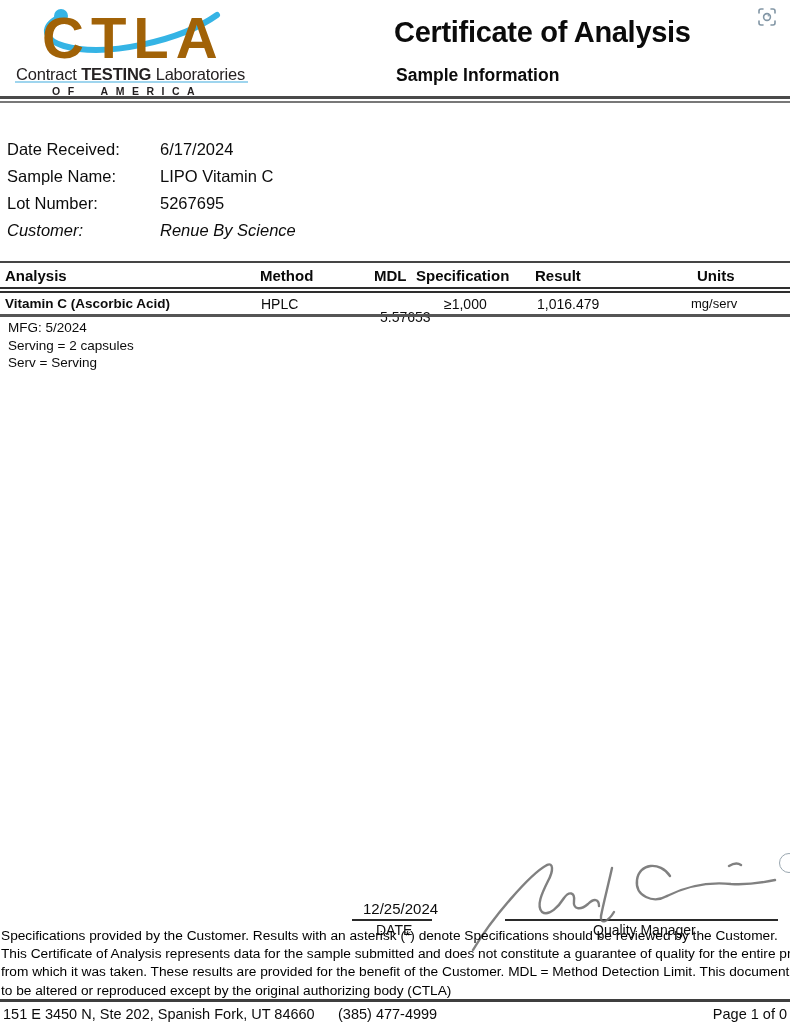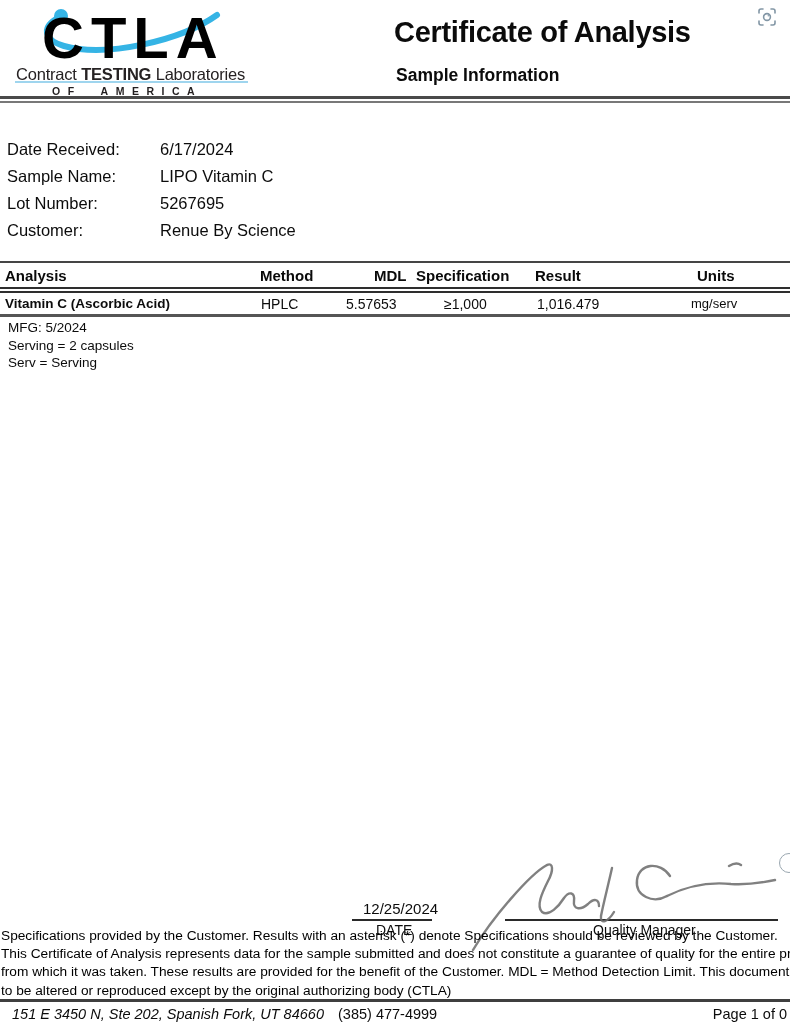--- a/index.html
+++ b/index.html
@@ -8,21 +8,21 @@
     background:#ffffff; overflow:hidden;
     font-family:"Liberation Sans", sans-serif; color:#0d0d0d;
   }
   .abs { position:absolute; }
 
   
   .logo-wrap { left:12px; top:2px; width:240px; height:96px; }
   .logo-swoosh { position:absolute; left:0; top:0; }
   .logo-acronym {
     position:absolute; left:30px; top:2px;
-    font-size:58px; font-weight:bold; letter-spacing:7px; color:#000000;
+    font-size:58px; font-weight:bold; letter-spacing:7px; color:#a16207;
   }
   .logo-subtitle {
     position:absolute; left:4px; top:63px; width:236px;
     font-size:16.5px; color:#262223; letter-spacing:-0.2px; white-space:nowrap;
   }
   .logo-subtitle b { font-weight:bold; }
   .logo-rule { position:absolute; left:3px; top:79px; width:233px; height:2px; background:#9fd5ee; }
   .logo-tagline {
     position:absolute; left:40px; top:83px; font-size:10.5px; font-weight:bold;
     letter-spacing:7.5px; word-spacing:9px; color:#231f20;
@@ -30,39 +30,39 @@
   .doc-title { left:394px; top:16px; font-size:29px; font-weight:bold; color:#0b0b0b; letter-spacing:-0.3px; }
   .doc-subtitle { left:396px; top:65px; font-size:17.5px; font-weight:bold; color:#0b0b0b; }
   .focus-icon { left:757px; top:7px; width:20px; height:20px; cursor:pointer; }
 
   .rule-double-header { left:0; top:96px; width:790px; height:2px;
     border-top:3px solid #4a4a4a; border-bottom:2px solid #787878; }
 
   
   .info-row { left:7px; width:520px; height:22px; font-size:16.5px; color:#0c0c0c; }
   .info-row .val { position:absolute; left:153px; top:0; }
-  .r0 { top:113px; } .r1 { top:140px; } .r2 { top:167px; } .r3 { top:194px; } .r4 { top:221px; }
+  .r0 { top:113px; } .r1 { top:140px; } .r2 { top:167px; } .r3 { top:194px; } .r4 { top:221px;font-style:italic; }
 
   
   .tbl-rule-top { left:0; top:261px; width:790px; height:2px; background:#454545; }
   .tbl-head { top:267px; font-size:15px; font-weight:bold; color:#0a0a0a; }
   .tbl-rule-mid { left:0; top:287px; width:790px; height:2px;
     border-top:2.5px solid #2e2e2e; border-bottom:2px solid #2e2e2e; }
   .tbl-cell { top:296px; font-size:14px; color:#0c0c0c; }
   .tbl-rule-bot { left:0; top:314px; width:790px; height:2.5px; background:#555; }
 
   .c-analysis { left:5px; }
   .c-method   { left:260px; }
   .c-mdl      { left:374px; }
   .c-spec     { left:416px; }
   .c-result   { left:535px; }
   .c-units    { left:697px; }
   .v-analysis { left:5px; font-weight:bold; font-size:13.5px; }
   .v-method   { left:261px; }
-  .v-mdl      { left:346px; }
+  .v-mdl      { left:380px;margin-top:13px; }
   .v-spec     { left:444px; }
   .v-result   { left:537px; }
   .v-units    { left:691px; font-size:13px; }
 
   .note-line { left:8px; font-size:13.5px; color:#0c0c0c; }
   .n0 { top:320px; } .n1 { top:338px; } .n2 { top:355px; }
 
   
   .sig-date-value { left:363px; top:900px; font-size:15px; color:#0c0c0c; }
   .sig-date-line  { left:352px; top:919px; width:80px;  height:1.6px; background:#2a2a2a; }
@@ -72,21 +72,21 @@
   .sig-scribble   { left:460px; top:858px; }
   .edge-widget    { left:779px; top:853px; width:18px; height:18px; border:1.5px solid #9aa7b0;
                     border-radius:50%; background:#fff; }
 
   
   .disc { left:1px; width:789px; font-size:13.7px; color:#000; white-space:nowrap; }
   .d0 { top:928px; } .d1 { top:946px; } .d2 { top:964px; } .d3 { top:983px; }
 
   .rule-footer { left:0; top:999px; width:790px; height:2.5px; background:#3f3f3f; }
   .foot { top:1006px; font-size:14.5px; color:#0c0c0c; }
-  .foot-address { left:12px;font-style:italic; }
+  .foot-address { left:3px; }
   .foot-phone   { left:338px; }
   .foot-page    { right:3px; text-align:left; }
 </style>
 </head>
 <body>
 
 <div class="page">
 
   <div class="abs logo-wrap">
     <svg class="logo-swoosh" width="240" height="96" viewBox="0 0 240 96">

